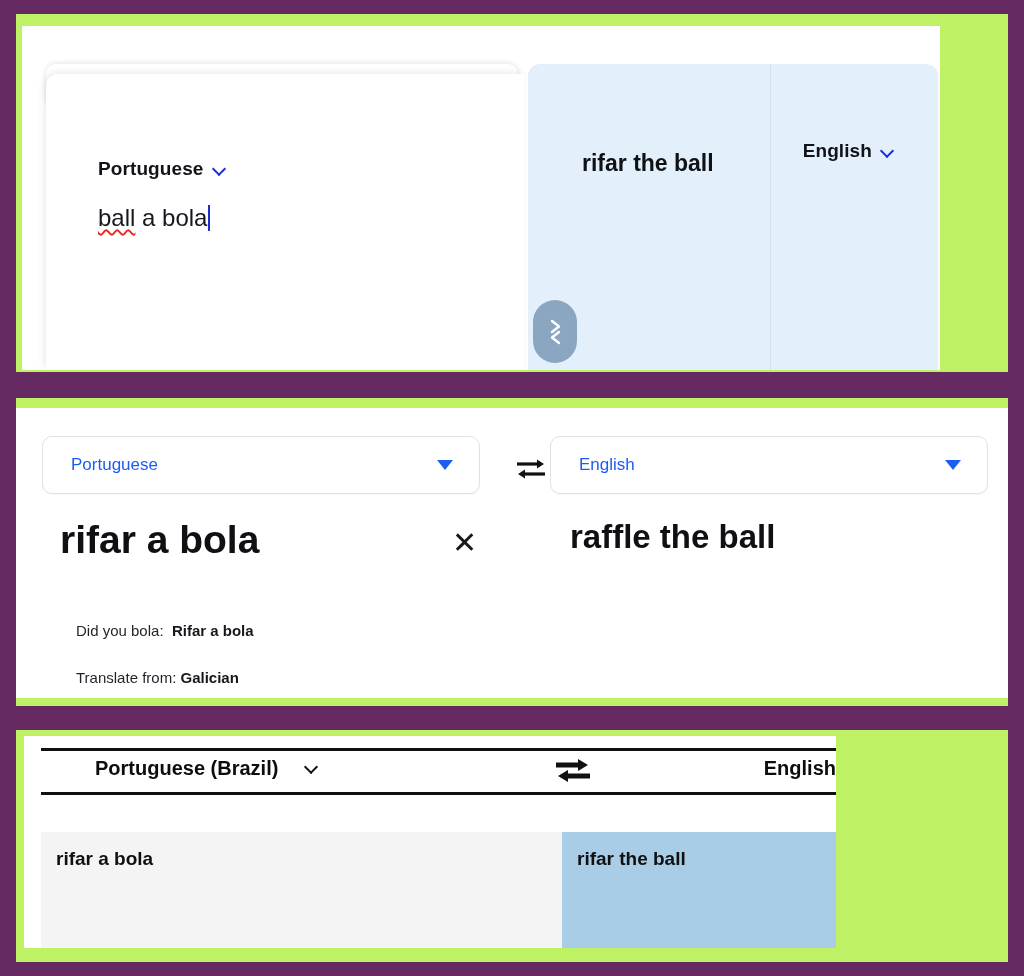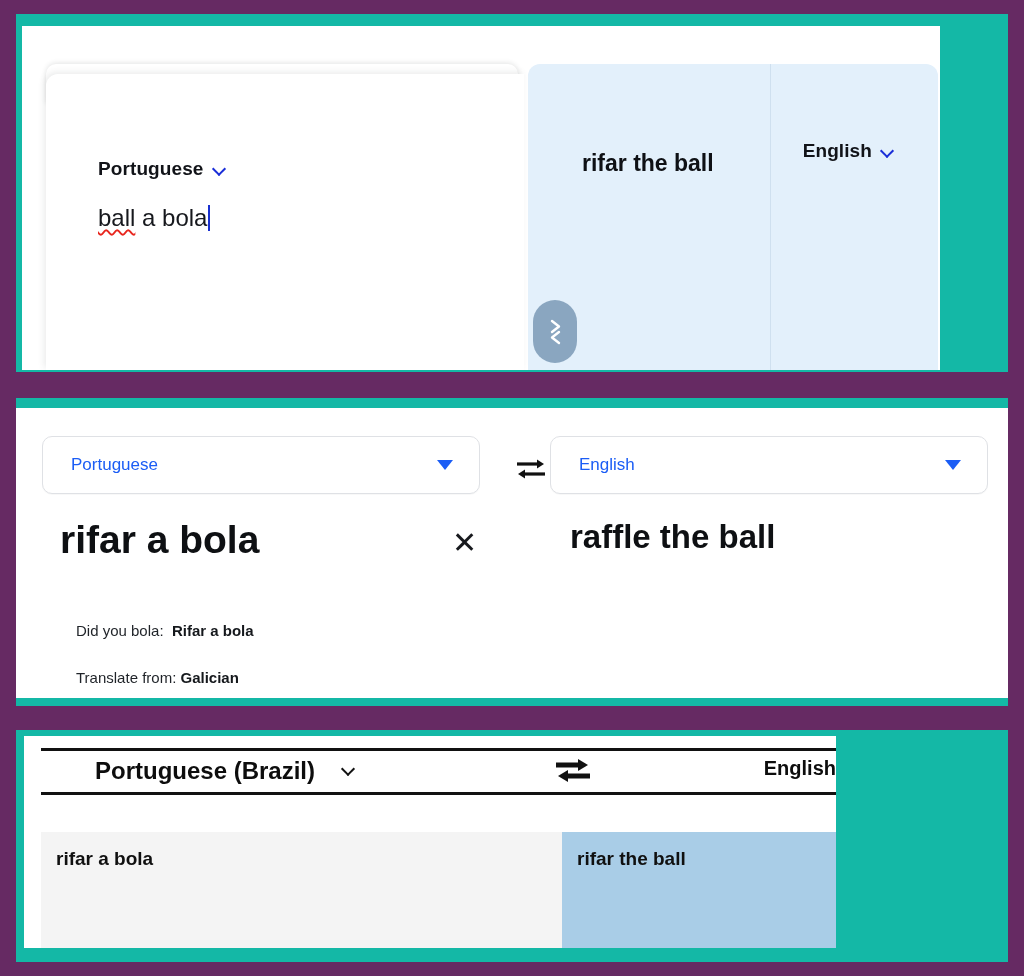--- a/index.html
+++ b/index.html
@@ -8,21 +8,21 @@
     height: 976px;
     background: #000000;
     font-family: "Liberation Sans", sans-serif;
     overflow: hidden;
   }
 
   .screen {
     position: relative;
     width: 1024px;
     height: 976px;
-    background: #14b8a6;
+    background: #bef264;
   }
 
   
   .frame-strip {
     position: absolute;
     background: #662a63;
   }
 
   
   .panel-top {
@@ -266,21 +266,21 @@
     width: 795px;
     height: 44px;
   }
   .bot-lang-src {
     position: absolute;
     left: 54px;
     top: 9px;
     display: flex;
     align-items: center;
     gap: 27px;
-    font-size: 24px;
+    font-size: 20px;
     font-weight: bold;
     color: #0d0d0d;
     white-space: nowrap;
   }
   .chev-black {
     display: inline-block;
     width: 14px;
     height: 14px;
     position: relative;
   }

